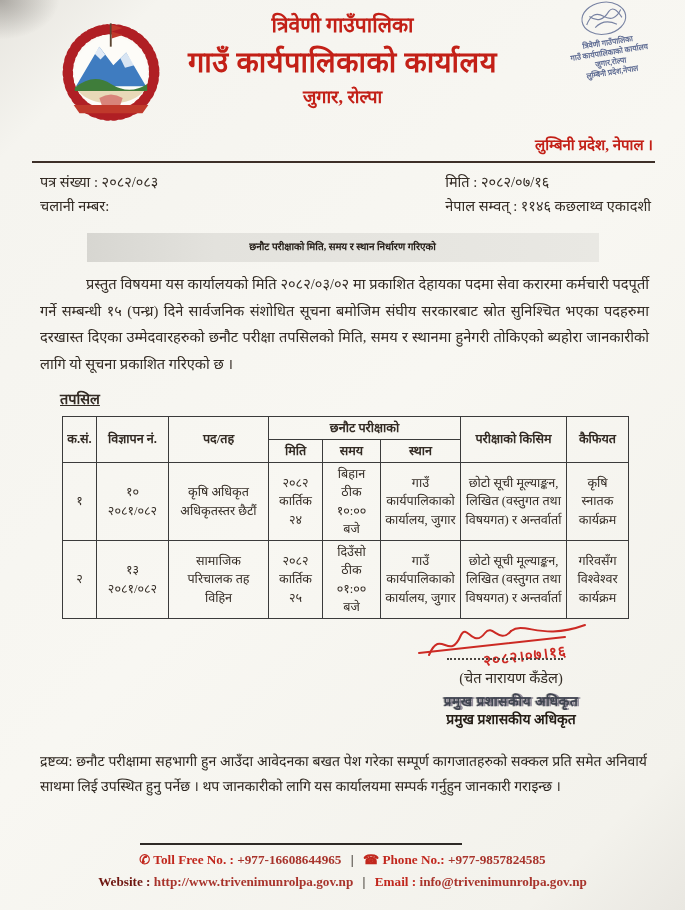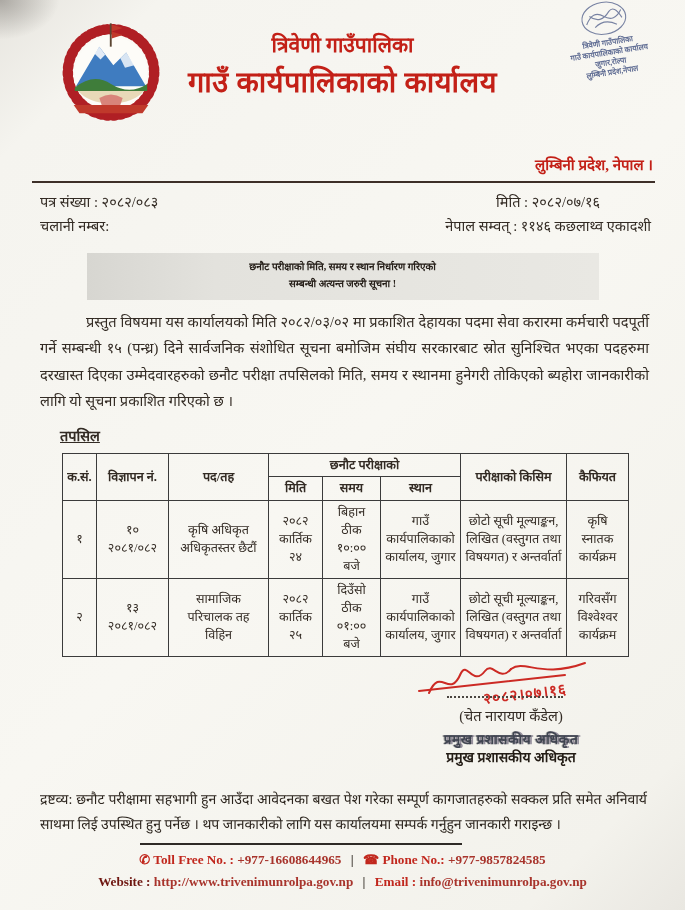--- a/index.html
+++ b/index.html
@@ -4,36 +4,36 @@
 <style>
   html,body{margin:0;padding:0;background:#888;}
   .page{
     position:relative;width:685px;height:910px;margin:0 auto;overflow:hidden;
     background:linear-gradient(135deg,#e7e5df 0%,#f5f4ef 10%,#f8f7f2 50%,#f3f2ec 90%,#e9e7e1 100%);
     font-family:"Liberation Serif","DejaVu Serif",serif;color:#332b24;box-sizing:border-box;
   }
   .page::before{content:"";position:absolute;left:0;top:0;width:60px;height:40px;
     background:radial-gradient(ellipse at 0 0,rgba(60,55,50,.35),transparent 70%);pointer-events:none;}
   
-  .header{position:relative;height:138px;padding-top:20px;}
+  .header{position:relative;height:138px;padding-top:0;}
   .logo{position:absolute;left:52px;top:14px;width:118px;height:112px;}
   .titles{text-align:center;padding-top:10px;}
   .t1{font-size:21px;font-weight:bold;color:#c32017;}
   .t2{font-size:29px;font-weight:bold;color:#c32017;margin-top:3px;letter-spacing:.5px;}
   .t3{font-size:18px;font-weight:bold;color:#c32017;margin-top:4px;}
   .stamp{position:absolute;right:14px;top:-2px;width:128px;text-align:center;
     transform:rotate(-9deg);color:#51608a;opacity:.9;}
   .stamp svg{display:block;margin:0 auto;}
   .stamp-line{font-size:7.5px;font-weight:bold;line-height:1.35;transform:scaleY(1.05);}
   .province{ text-align:right;padding-right:32px;font-size:15px;font-weight:bold;color:#c32017;margin-top:-4px;}
   .rule{height:2px;background:#3d2f28;margin:7px 30px 0 32px;}
   
   .meta{display:flex;justify-content:space-between;padding:8px 34px 0 40px;font-size:14.5px;}
   .meta div{line-height:1.65;}
-  .meta-right{text-align:center;}
+  .meta-right{text-align:left;}
   
   .subject{width:512px;margin:14px auto 0;padding:5px 0 7px;text-align:center;
     background:linear-gradient(90deg,#d7d6d1 0%,#e3e2dd 25%,#e9e8e3 100%);}
   .subject div{font-size:10px;font-weight:bold;line-height:1.75;color:#27201a;}
   
   .body-par{margin:9px 36px 0 40px;font-size:14.6px;line-height:1.82;text-align:justify;text-indent:46px;}
   .tapasil{margin:10px 0 0 60px;font-size:14.5px;font-weight:bold;text-decoration:underline;}
   
   table{border-collapse:collapse;table-layout:fixed;margin:8px 0 0 62px;width:566px;padding-left:43px;}
   th,td{border:1.4px solid #3b3b3b;font-size:12.6px;line-height:1.45;padding:2px 4px;text-align:center;
@@ -83,20 +83,21 @@
         <path d="M40,72 Q50,66 60,72 L58,78 L42,78 Z" fill="#d8847a"></path>
         <path d="M18,78 L82,78 L77,85 L23,85 Z" fill="#c0392b"></path>
         <rect x="49" y="8" width="1.6" height="20" fill="#5a4632"></rect>
         <path d="M50.6,9 L60,12 L50.6,15 Z" fill="#c0392b"></path>
         <path d="M50.6,15 L60,18 L50.6,21 Z" fill="#c0392b"></path>
       </svg>
     </div>
     <div class="titles">
       <div class="t1">त्रिवेणी गाउँपालिका</div>
       <div class="t2">गाउँ कार्यपालिकाको कार्यालय</div>
+      <div class="t3">जुगार, रोल्पा</div>
     </div>
     <div class="stamp">
       <svg width="52" height="40" viewBox="0 0 52 40">
         <g fill="none" stroke="#51608a" stroke-width="1.1" opacity=".85">
           <ellipse cx="26" cy="20" rx="22" ry="16"></ellipse>
           <path d="M8,24 Q16,10 26,18 Q36,26 44,14"></path>
           <path d="M12,16 Q22,26 32,14 Q38,8 44,22"></path>
           <path d="M16,28 Q26,20 38,28"></path>
         </g>
       </svg>
@@ -124,21 +125,20 @@
       </div>
       <div>
         <span>नेपाल सम्वत् :</span>
         <span>११४६ कछलाथ्व एकादशी</span>
       </div>
     </div>
   </div>
 
   <div class="subject">
     <div>छनौट परीक्षाको मिति, समय र स्थान निर्धारण गरिएको</div>
-    <div>सम्बन्धी अत्यन्त जरुरी सूचना !</div>
   </div>
 
   <p class="body-par">प्रस्तुत विषयमा यस कार्यालयको मिति २०८२/०३/०२ मा प्रकाशित देहायका पदमा सेवा करारमा कर्मचारी पदपूर्ती गर्ने सम्बन्धी १५ (पन्ध्र) दिने सार्वजनिक संशोधित सूचना बमोजिम संघीय सरकारबाट स्रोत सुनिश्चित भएका पदहरुमा दरखास्त दिएका उम्मेदवारहरुको छनौट परीक्षा तपसिलको मिति, समय र स्थानमा हुनेगरी तोकिएको ब्यहोरा जानकारीको लागि यो सूचना प्रकाशित गरिएको छ ।</p>
 
   <div class="tapasil">तपसिल</div>
   <table>
     <colgroup>
       <col class="c-sn">
         <col class="c-ad">
         <col class="c-post">

